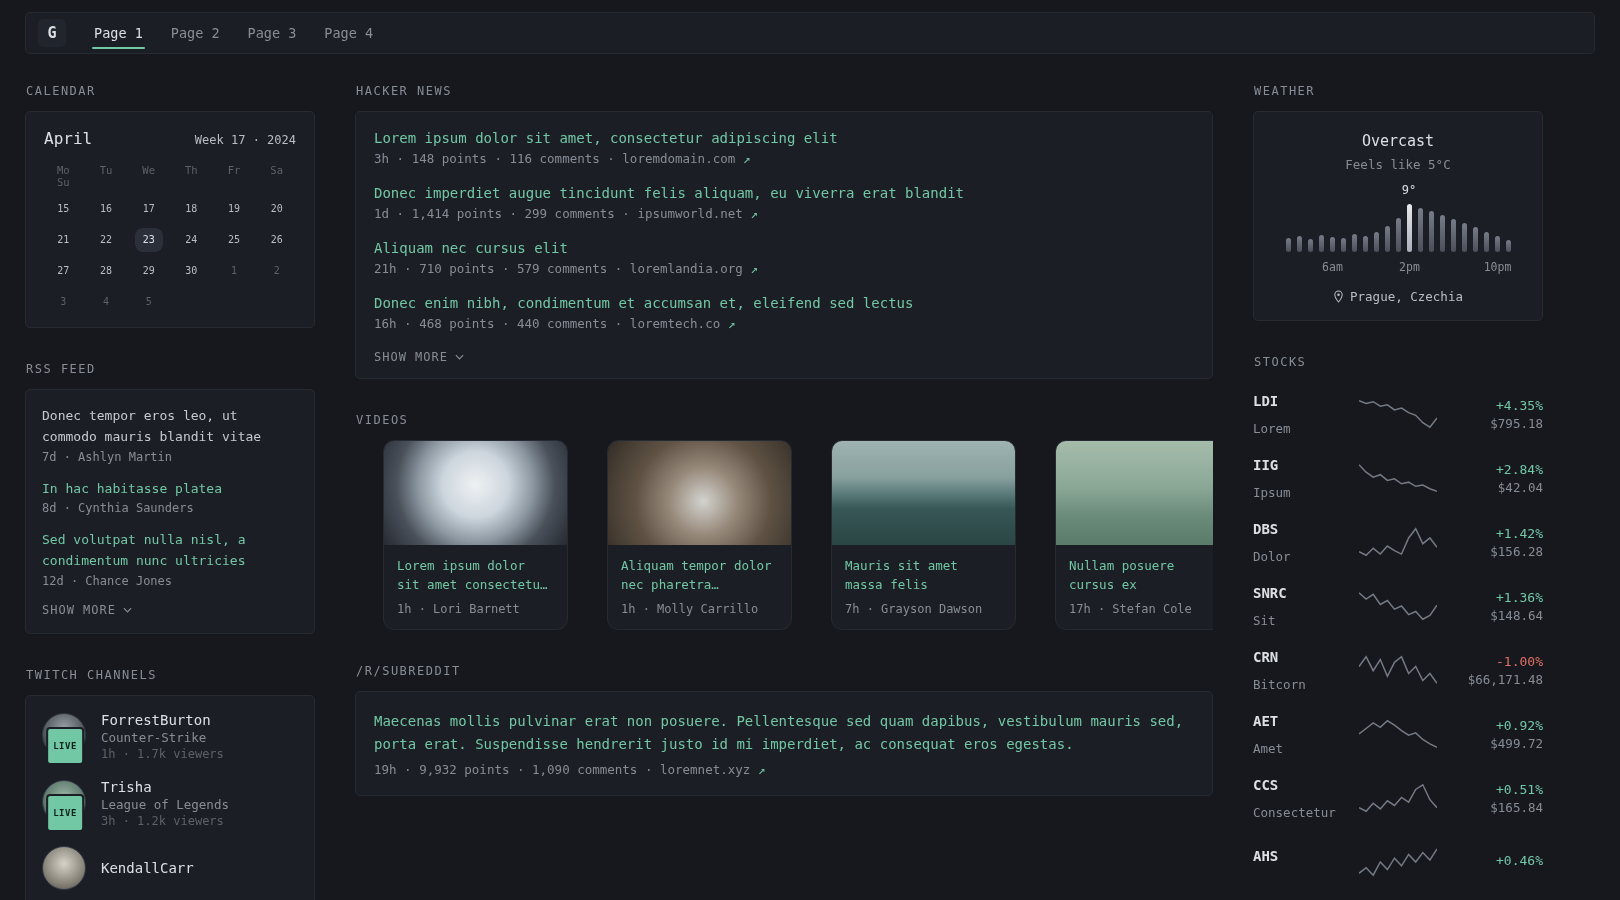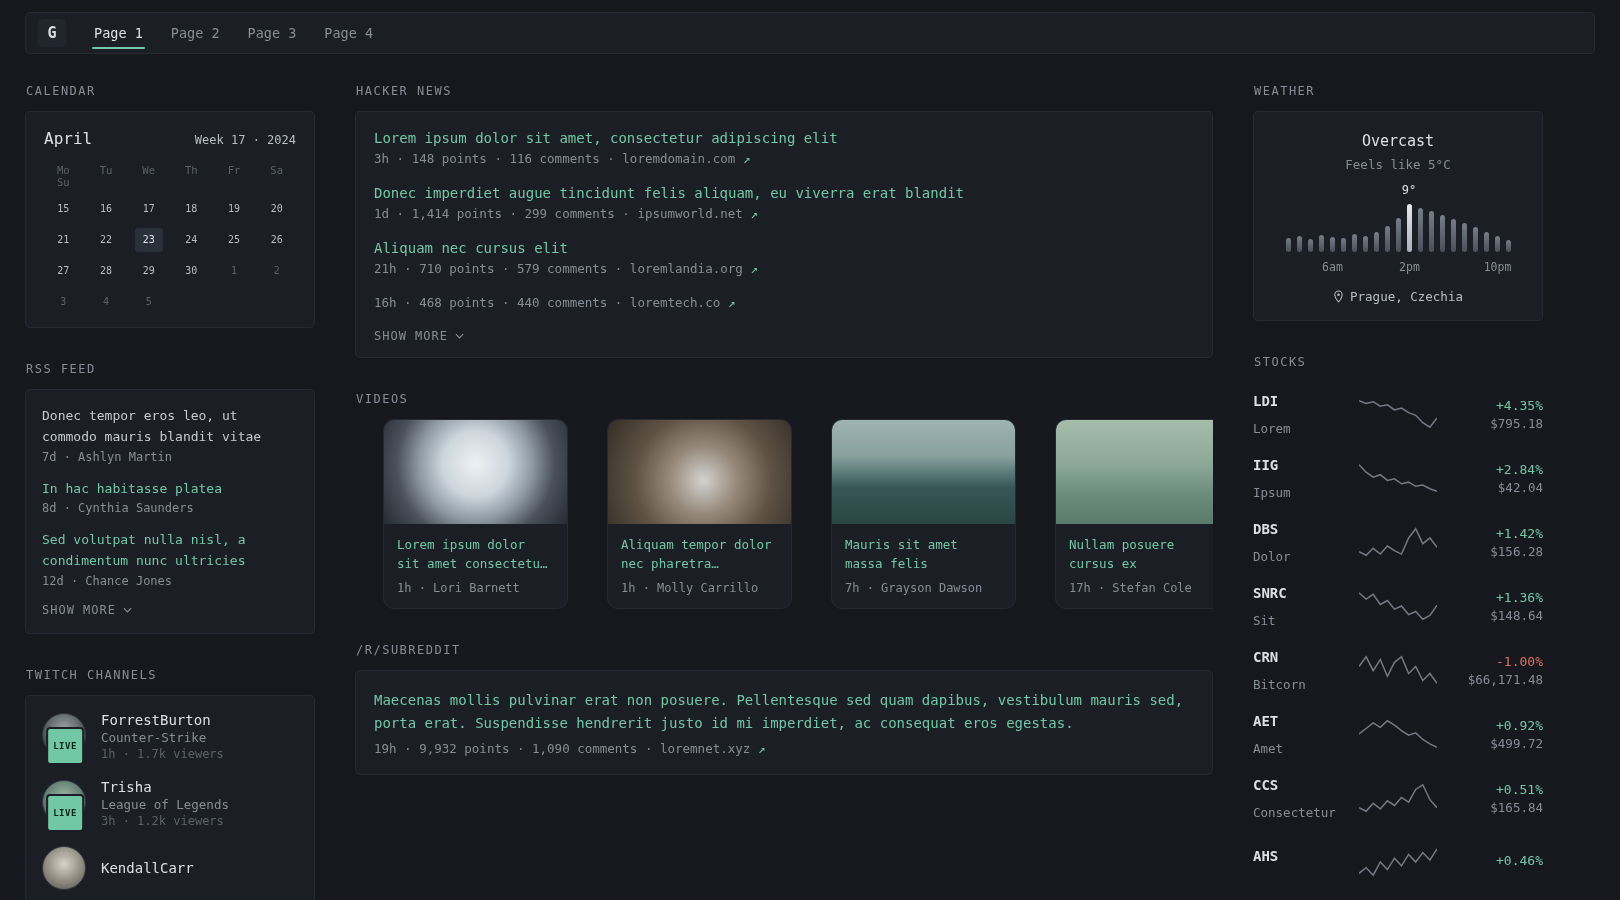--- a/index.html
+++ b/index.html
@@ -29,21 +29,21 @@
   
   .cal-card{padding:15px 16px 10px;}
   .cal-top{display:flex;justify-content:space-between;align-items:baseline;padding:2px 2px 0;}
   .cal-month{font-size:16px;color:var(--text);}
   .cal-week{font-size:12px;color:var(--text-mid);}
   .cal-grid{display:grid;grid-template-columns:repeat(6,1fr);text-align:center;}
   .cal-dow{margin-top:16px;font-size:10.5px;color:var(--text-faint);}
   .cal-days{margin-top:5px;}
   .cal-d{font-size:10px;color:var(--text-mid);height:31px;display:flex;align-items:center;justify-content:center;}
   .cal-d.dim{color:var(--text-faint);}
-  .cal-d.sel{width:28px;height:24px;justify-self:center;align-self:center;background:#2a2f3a;border-radius:3px;color:var(--text);}
+  .cal-d.sel{width:28px;height:24px;justify-self:center;align-self:center;background:#2a2f3a;border-radius:8px;color:var(--text);}
   
   .rss-card{padding:16px;}
   .feed-item{margin-bottom:15px;}
   .feed-title{font-size:13px;line-height:1.6;color:var(--accent);cursor:pointer;}
   .feed-title.plain{color:#c6cad1;}
   .feed-meta{margin-top:2px;font-size:12px;color:var(--text-dim);}
   .show-more{display:flex;align-items:center;gap:7px;font-size:12px;letter-spacing:1px;color:var(--text-dim);cursor:pointer;margin-top:15px;}
   
   .tw-card{padding:16px;display:flex;flex-direction:column;gap:18px;}
   .tw-row{display:flex;gap:13px;align-items:center;cursor:pointer;}
@@ -240,20 +240,21 @@
         </div>
         <div class="hn-item">
           <div class="hn-title">Donec imperdiet augue tincidunt felis aliquam, eu viverra erat blandit</div>
           <div class="hn-meta"><span>1d · 1,414 points · 299 comments · ipsumworld.net</span> <span class="ext">↗</span></div>
         </div>
         <div class="hn-item">
           <div class="hn-title">Aliquam nec cursus elit</div>
           <div class="hn-meta"><span>21h · 710 points · 579 comments · loremlandia.org</span> <span class="ext">↗</span></div>
         </div>
         <div class="hn-item">
+          <div class="hn-title">Donec enim nibh, condimentum et accumsan et, eleifend sed lectus</div>
           <div class="hn-meta"><span>16h · 468 points · 440 comments · loremtech.co</span> <span class="ext">↗</span></div>
         </div>
         <div class="show-more">
           <span>SHOW MORE</span>
           <svg width="9" height="6" viewBox="0 0 10 6">
               <path d="M1 1l4 4 4-4" fill="none" stroke="currentColor" stroke-width="1.3"></path>
             </svg>
         </div>
       </div>
     </section>

